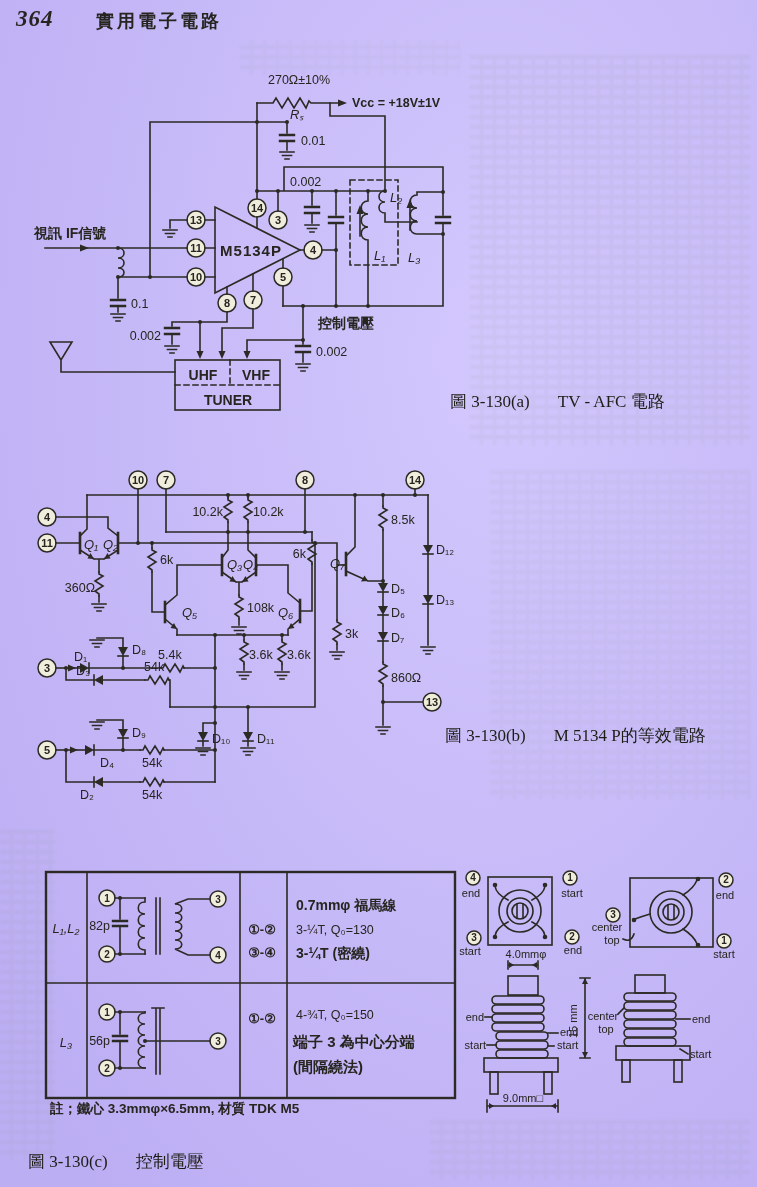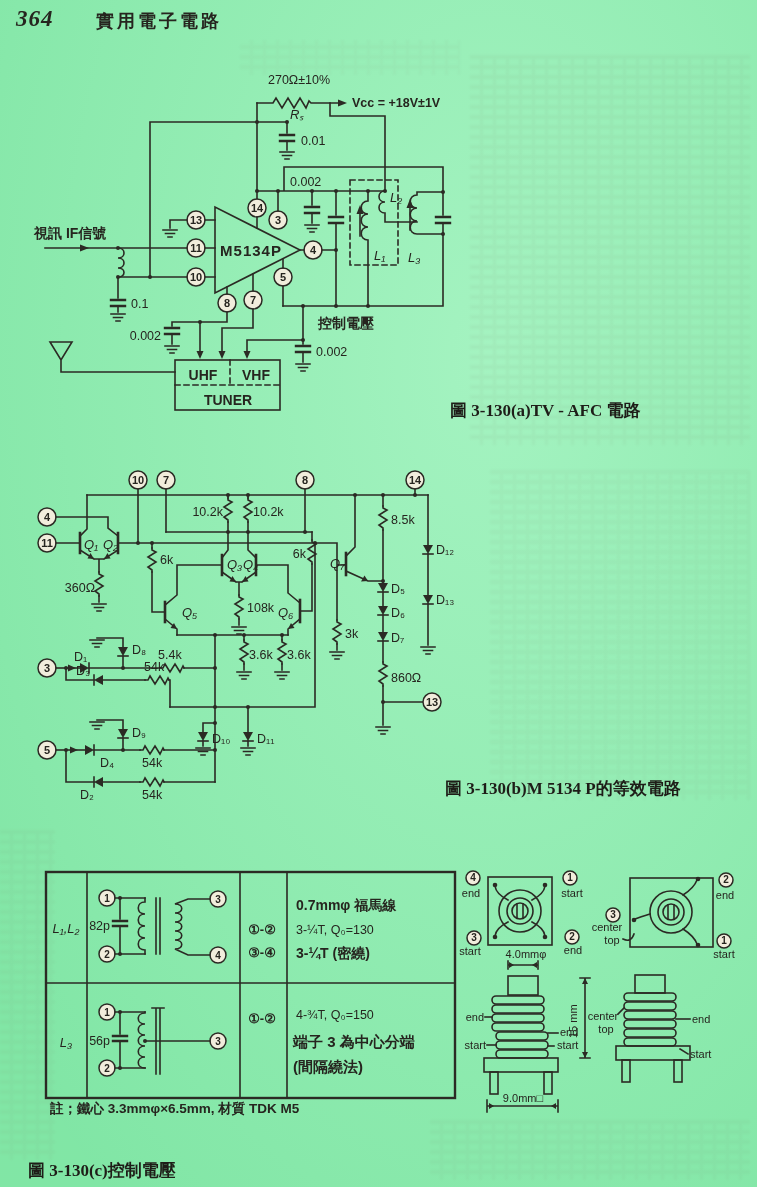--- a/index.html
+++ b/index.html
@@ -1,27 +1,27 @@
 <!DOCTYPE html>
 <html><head>
 <meta charset="utf-8">
 <style>
   html,body{margin:0;padding:0;background:#b9b4a2;}
-  .page{position:relative;width:757px;height:1187px;background:#86efac;overflow:hidden;
+  .page{position:relative;width:757px;height:1187px;background:#c4b5fd;overflow:hidden;
         font-family:"Liberation Sans",sans-serif;color:#26251f;}
   .page::before{content:"";position:absolute;inset:0;pointer-events:none;
         background:radial-gradient(ellipse at 65% 30%, rgba(255,255,255,.25), rgba(0,0,0,.04) 90%);}
   .bleed{position:absolute;opacity:.07;filter:blur(1.2px);pointer-events:none;
         background:repeating-linear-gradient(0deg,transparent 0 6px,#7d8468 6px 10px),
                    repeating-linear-gradient(90deg,transparent 0 10px,#7d8468 10px 13px);}
   .hdr-num{position:absolute;left:16px;top:6px;font-family:"Liberation Serif",serif;
         font-weight:bold;font-style:italic;font-size:23px;letter-spacing:1px;}
   .hdr-title{position:absolute;left:96px;top:9px;font-weight:bold;font-size:18px;letter-spacing:3px;}
-  .cap{position:absolute;display:flex;gap:0;font-family:"Liberation Serif",serif;
-        font-weight:bold;font-size:17px;color:#1e1d18;white-space:nowrap;margin-top:9px;}
+  .cap{position:absolute;display:flex;gap:28px;font-family:"Liberation Serif",serif;
+        font-weight:normal;font-size:17px;color:#1e1d18;white-space:nowrap;}
   svg{position:absolute;overflow:visible;}
   svg text{font-family:"Liberation Sans",sans-serif;fill:#26251f;}
   .wire{stroke:#2b2a24;stroke-width:1.6;fill:none;stroke-linecap:square;}
   .thk{stroke-width:2.4;}
   .bar{stroke-width:2.6;}
   .dash{stroke-dasharray:5 4;}
   .dot{fill:#2b2a24;stroke:none;}
   .f{fill:#2b2a24;stroke:none;}
   .pin circle{fill:#f1edtc;fill:#f1eddc;stroke:#2b2a24;stroke-width:1.5;}
   .pin text{font-size:11px;font-weight:bold;text-anchor:middle;}
@@ -415,21 +415,21 @@
       <use href="#dd" x="203" y="292"></use>
       <use href="#gnd" x="203" y="308"></use>
     <circle class="dot" cx="215" cy="283" r="2"></circle>
     <text class="lb" x="212" y="303">D₁₀</text>
     <path class="wire" d="M248,267 V292 M248,301 V306"></path>
       <use href="#dd" x="248" y="292"></use>
       <use href="#gnd" x="248" y="308"></use>
     <circle class="dot" cx="248" cy="267" r="2"></circle>
     <text class="lb" x="257" y="303">D₁₁</text>
   </svg>
-  <div class="cap" style="left:445px;top:768px;text-align:right;">
+  <div class="cap" style="left:445px;top:724px;text-align:right;">
     <span>圖 3-130(b)</span>
     <span>M 5134 P的等效電路</span>
   </div>
 
   <svg style="left:40px;top:862px;" width="717" height="255" viewBox="0 0 717 255">
 
     <rect class="wire thk" x="6" y="10" width="409" height="226" fill="none"></rect>
     <path class="wire" d="M47,10 V236 M200,10 V236 M247,10 V236 M6,121 H415"></path>
     <text class="lbi mid" x="26" y="71">L₁,L₂</text>
     <text class="lbi mid" x="26" y="185">L₃</text>

